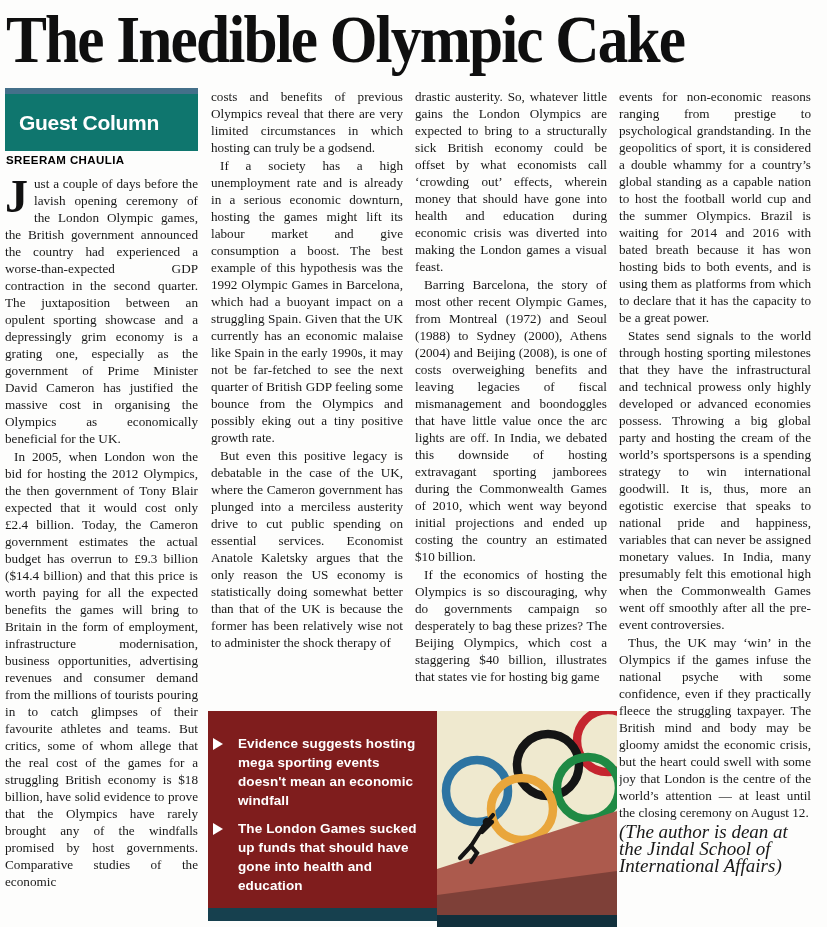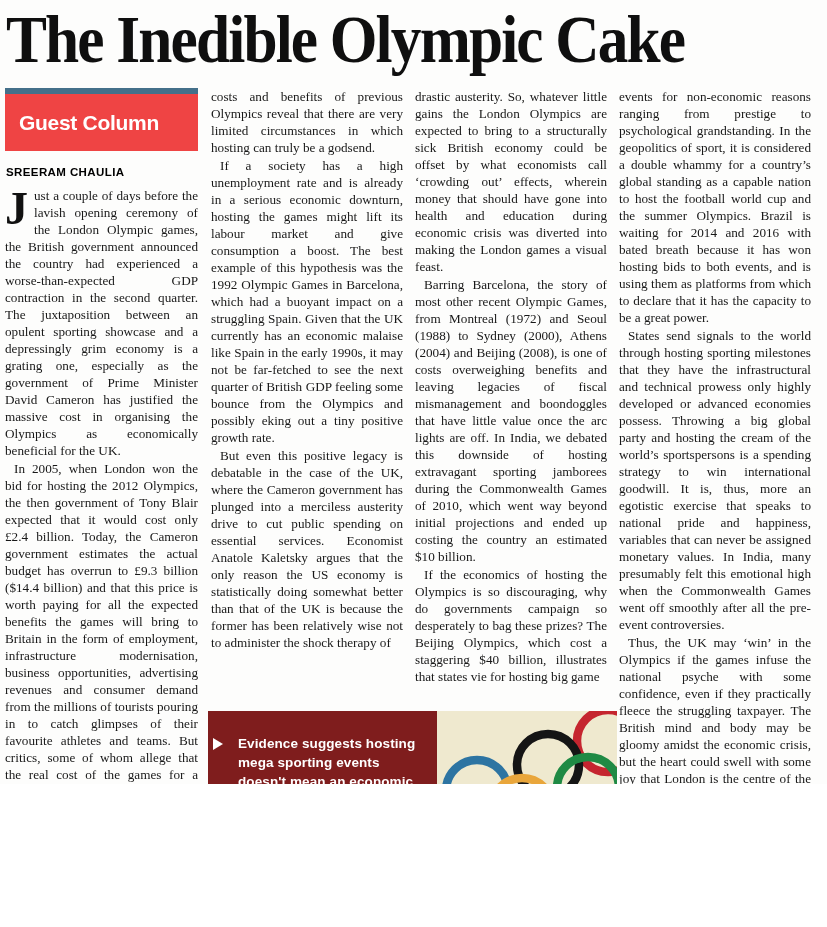--- a/index.html
+++ b/index.html
@@ -1,19 +1,19 @@
 <!DOCTYPE html>
 <html lang="en"><head>
 <meta charset="utf-8">
 <style>
   html, body { margin: 0; padding: 0; background: #ffffff; }
   .page {
     position: relative;
     width: 827px;
-    height: 784px;
+    height: 927px;
     background: #fdfdfc;
     overflow: hidden;
     font-family: "Liberation Serif", serif;
     color: #181818;
   }
   
   .headline {
     position: absolute;
     left: 6px; top: -4px;
     margin: 0;
@@ -55,25 +55,25 @@
     margin: 2px 0 0 0;
     font-style: italic;
     font-size: 19px;
     line-height: 17px;
     text-align: left;
   }
   
   .kicker-topbar { height: 6px; background: #44708a; }
   .kicker-box {
     height: 57px;
-    background: #ef4444;
+    background: #0f766e;
     display: flex;
     align-items: center;
     padding-left: 14px;
-    margin-bottom: 16px;
+    margin-bottom: 4px;
   }
   .kicker-label {
     color: #ffffff;
     font: 700 21px/1 "Liberation Sans", sans-serif;
     letter-spacing: -0.3px;
   }
   .byline {
     font: 700 11.5px/1 "Liberation Sans", sans-serif;
     letter-spacing: 0.4px;
     margin: 2px 0 8px 1px;

